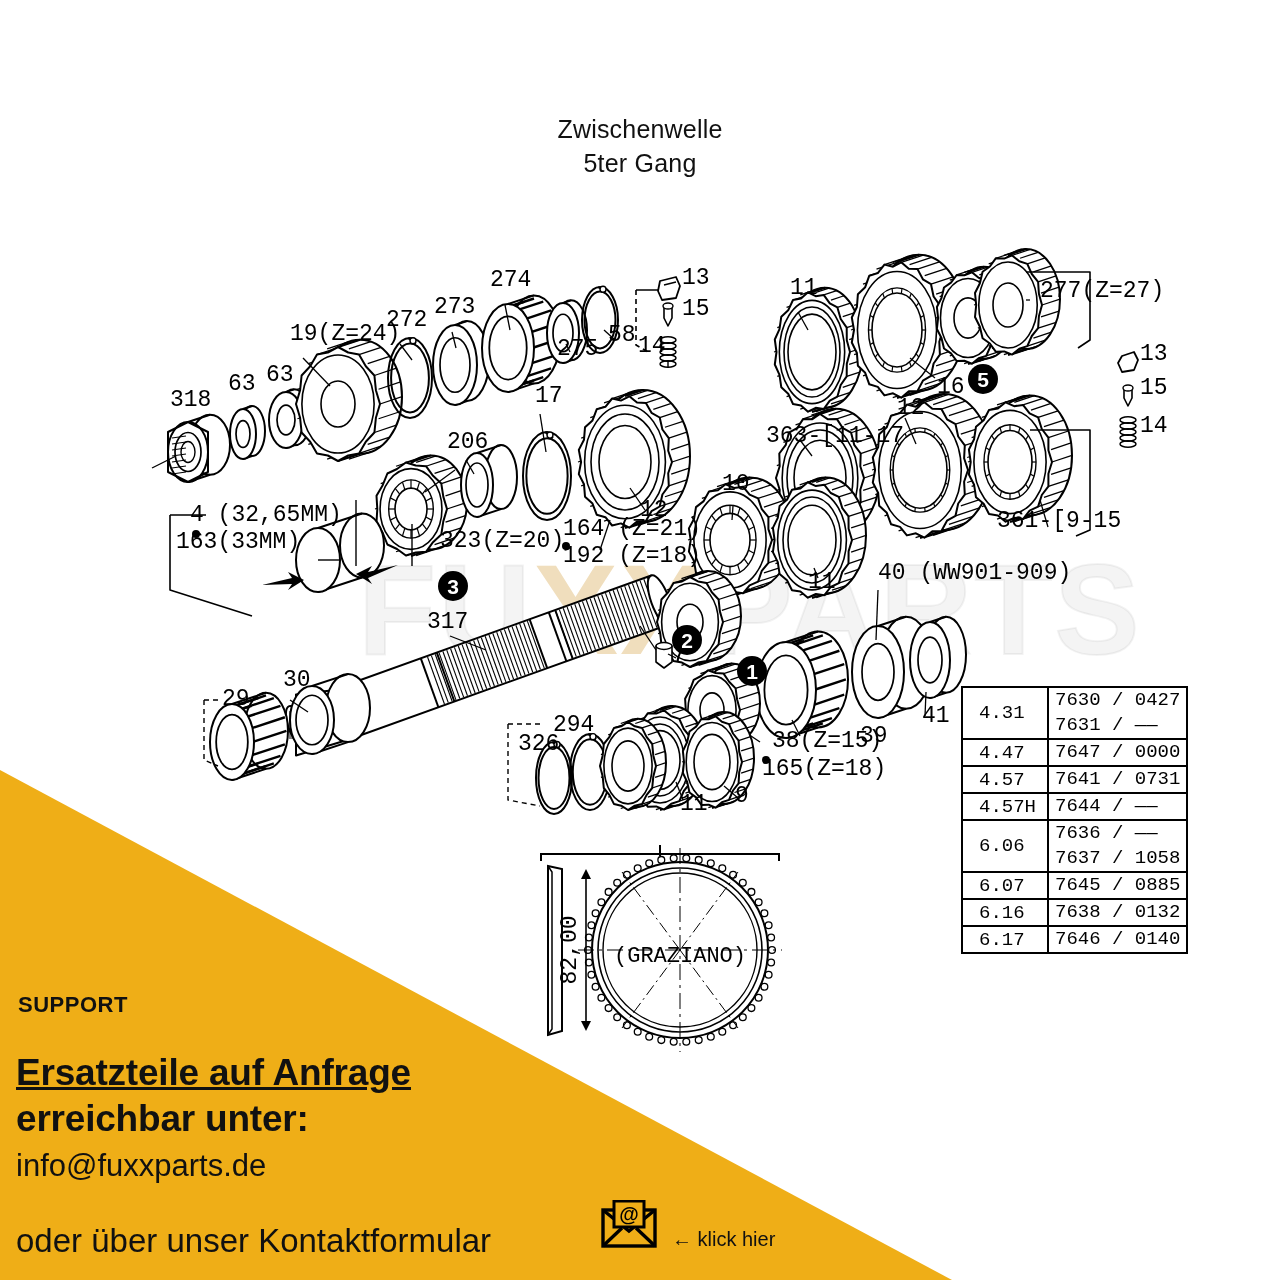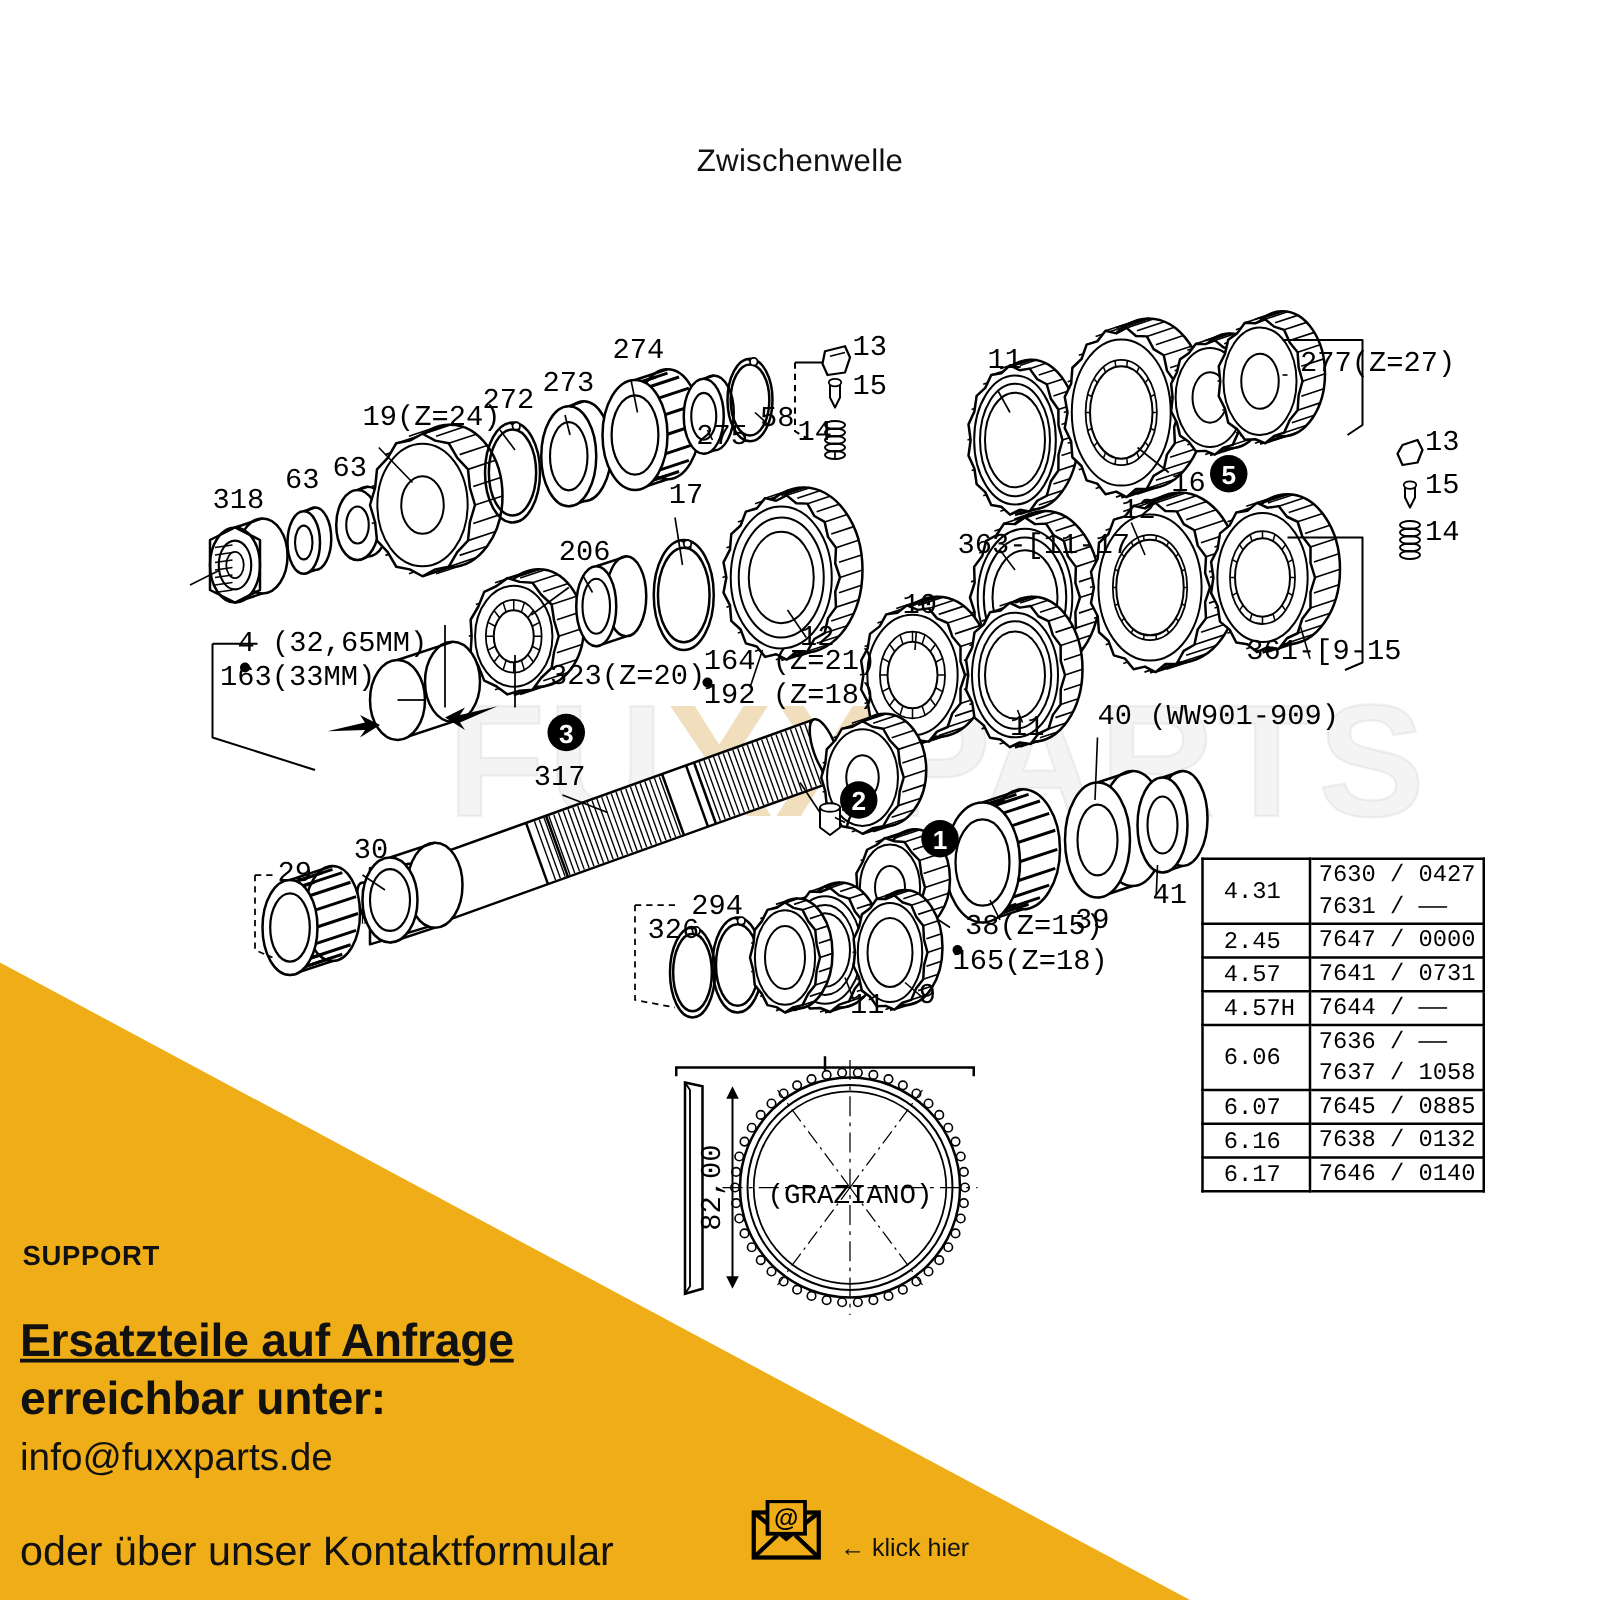--- a/index.html
+++ b/index.html
@@ -89,20 +89,21 @@
     font-size:20px;color:#111;white-space:nowrap;
   }
 </style>
 </head>
 <body>
 
 <div id="stage">
 
   <div class="title-block">
     <div class="title-line">Zwischenwelle</div>
+    <div class="title-line">5ter Gang</div>
   </div>
 
   <div class="watermark">
     <span>FU</span><span class="xx">XX</span><span>PARTS</span>
   </div>
 
   <svg id="drawing" viewBox="0 0 1280 1280">
     <defs>
 
       <g id="leaderdot"></g>
@@ -1172,21 +1173,21 @@
   <table class="parts-table">
     <tbody id="parts-table-body">
         <tr>
           <td class="ratio">4.31</td>
           <td class="codes">
             <span class="code-line">7630 / 0427</span>
             <span class="code-line second">7631 / ——</span>
           </td>
         </tr>
         <tr>
-          <td class="ratio">2.45</td>
+          <td class="ratio">4.47</td>
           <td class="codes">
             <span class="code-line">7647 / 0000</span>
           </td>
         </tr>
         <tr>
           <td class="ratio">4.57</td>
           <td class="codes">
             <span class="code-line">7641 / 0731</span>
           </td>
         </tr>

